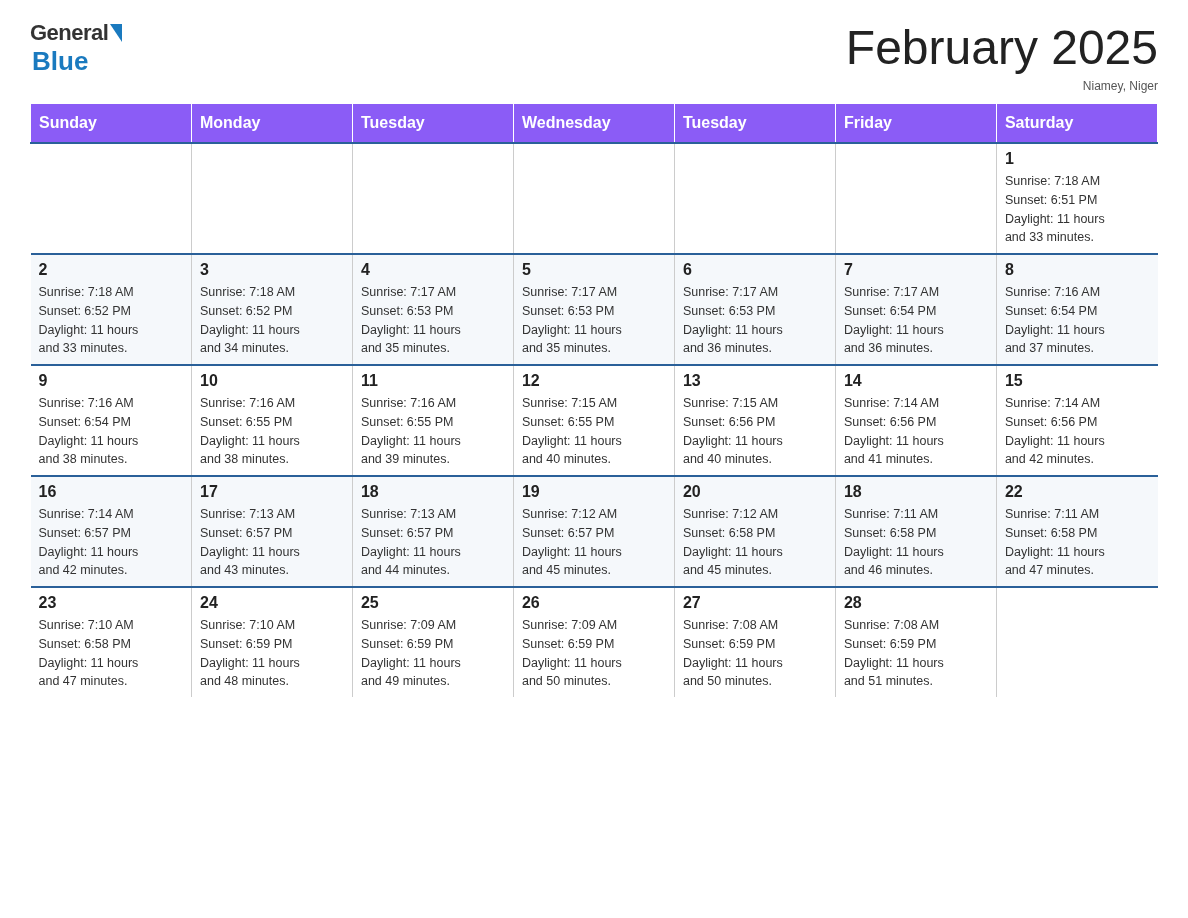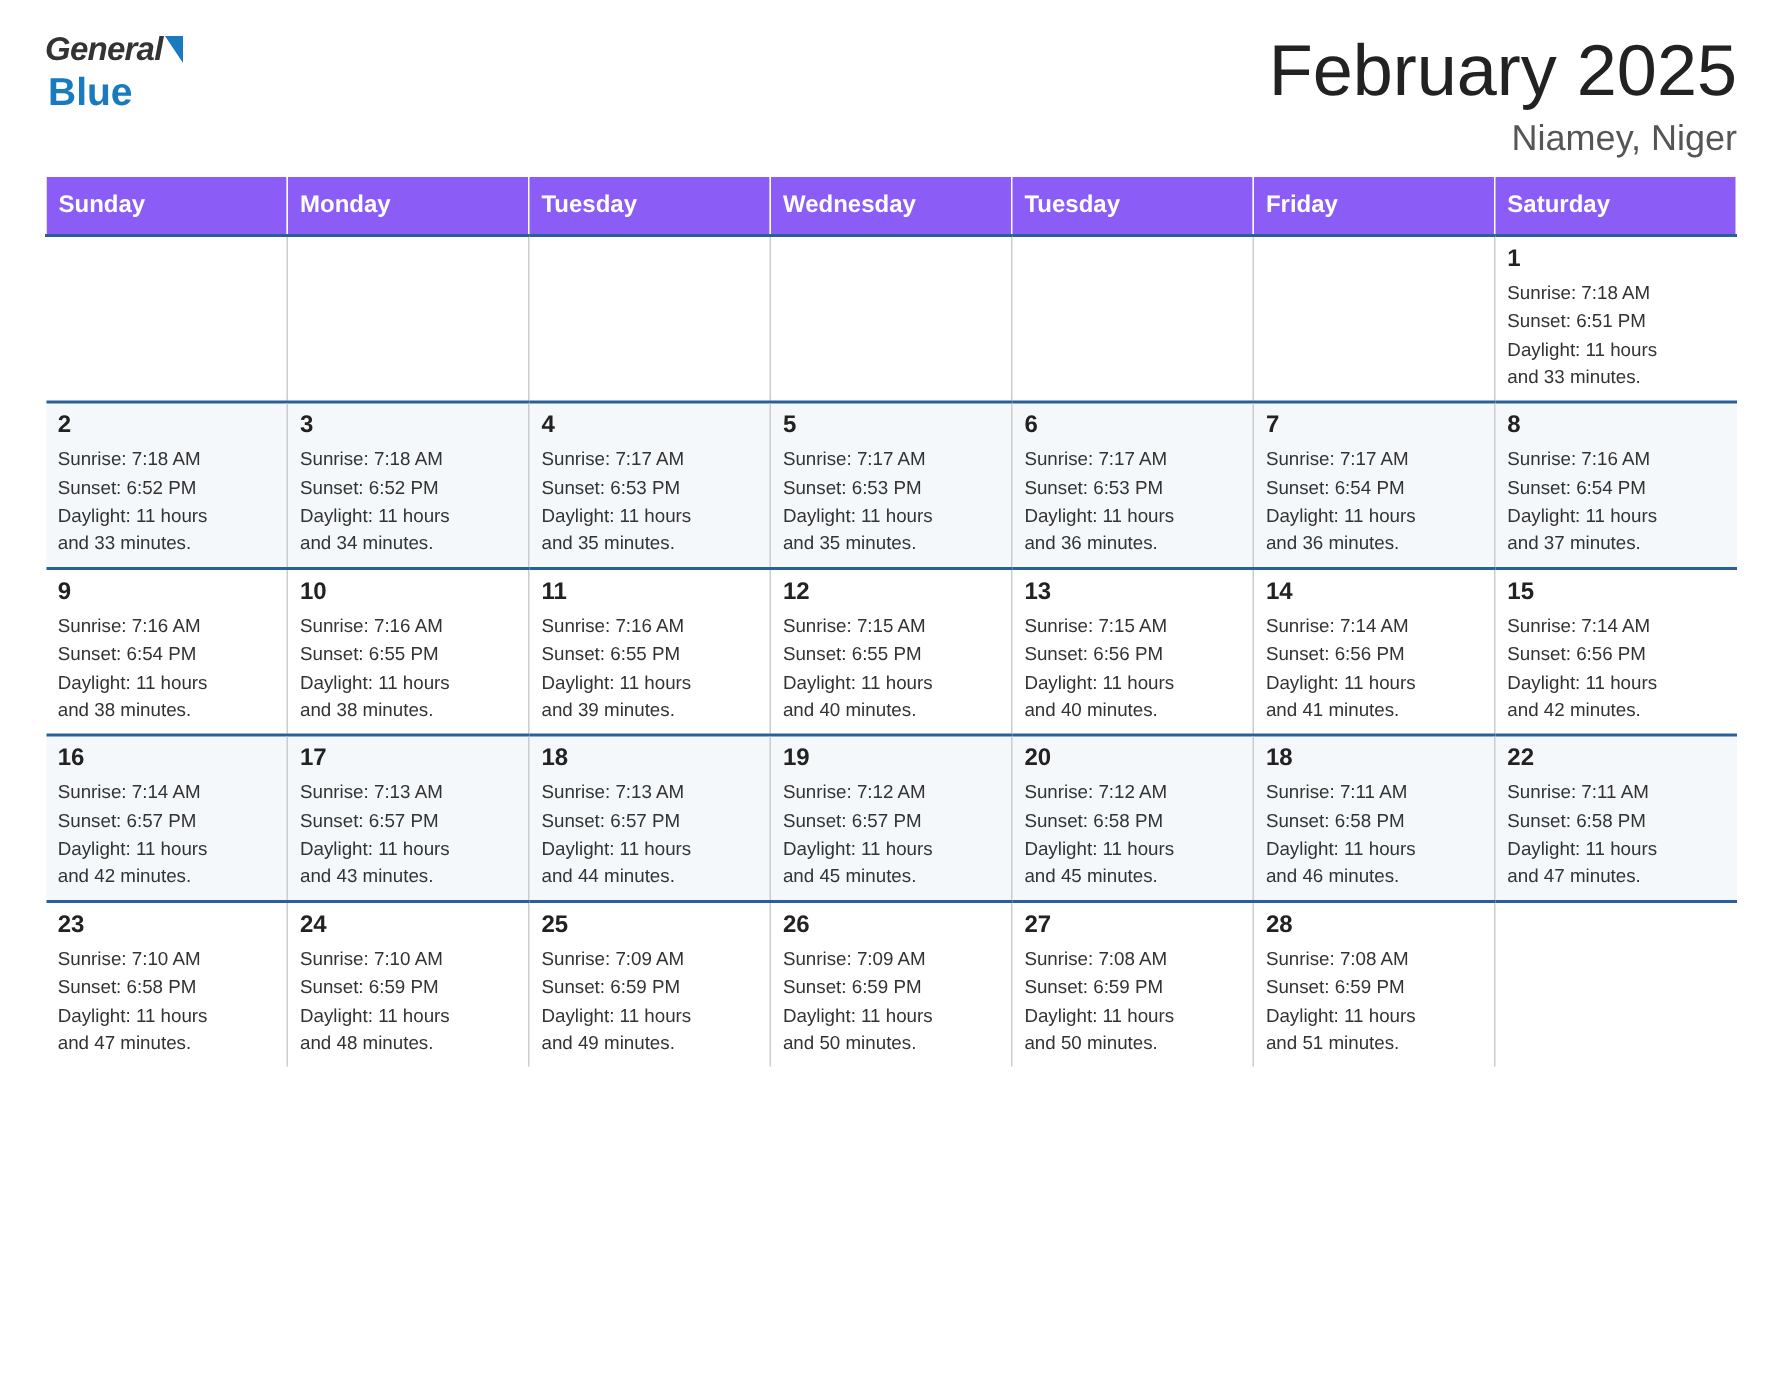--- a/index.html
+++ b/index.html
@@ -16,21 +16,20 @@
       align-items: flex-start;
       margin-bottom: 10px;
     }
     .logo {
       display: flex;
       flex-direction: column;
       align-items: flex-start;
     }
     .logo-top {
       display: flex;
-      font-style: italic;
     }
     .logo-general {
       font-size: 22px;
       font-weight: bold;
       color: #333;
       letter-spacing: -0.5px;
     }
     .logo-arrow {
       width: 0;
       height: 0;
@@ -49,21 +48,21 @@
     .title-area {
       text-align: right;
     }
     .month-title {
       font-size: 48px;
       font-weight: normal;
       color: #222;
       margin-left: 17px;
     }
     .location {
-      font-size: 24px;
+      font-size: 12px;
       color: #555;
       margin-top: 4px;
     }
     .calendar {
       width: 100%;
       border-collapse: collapse;
       margin-top: 10px;
     }
     .calendar thead tr th {
       background-color: #8b5cf6;

